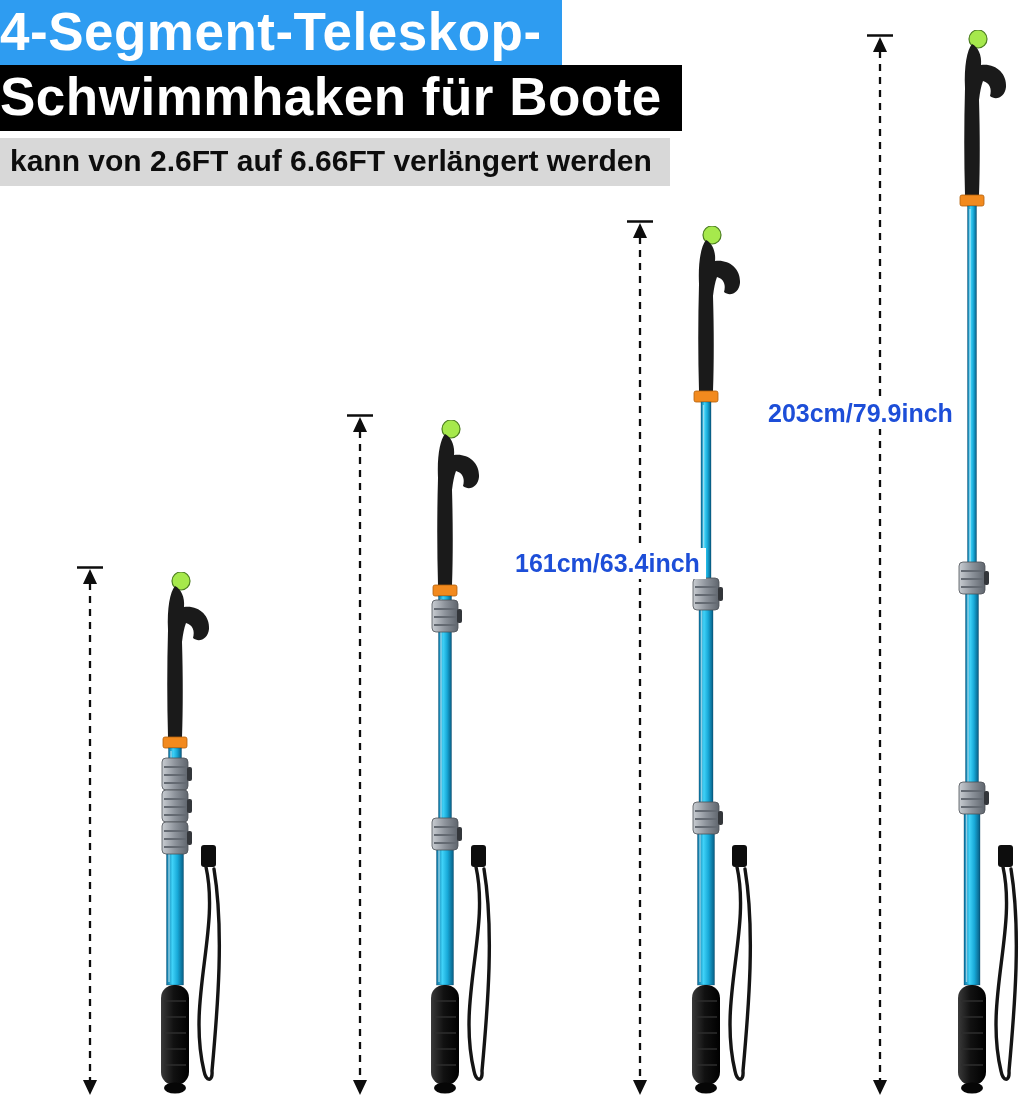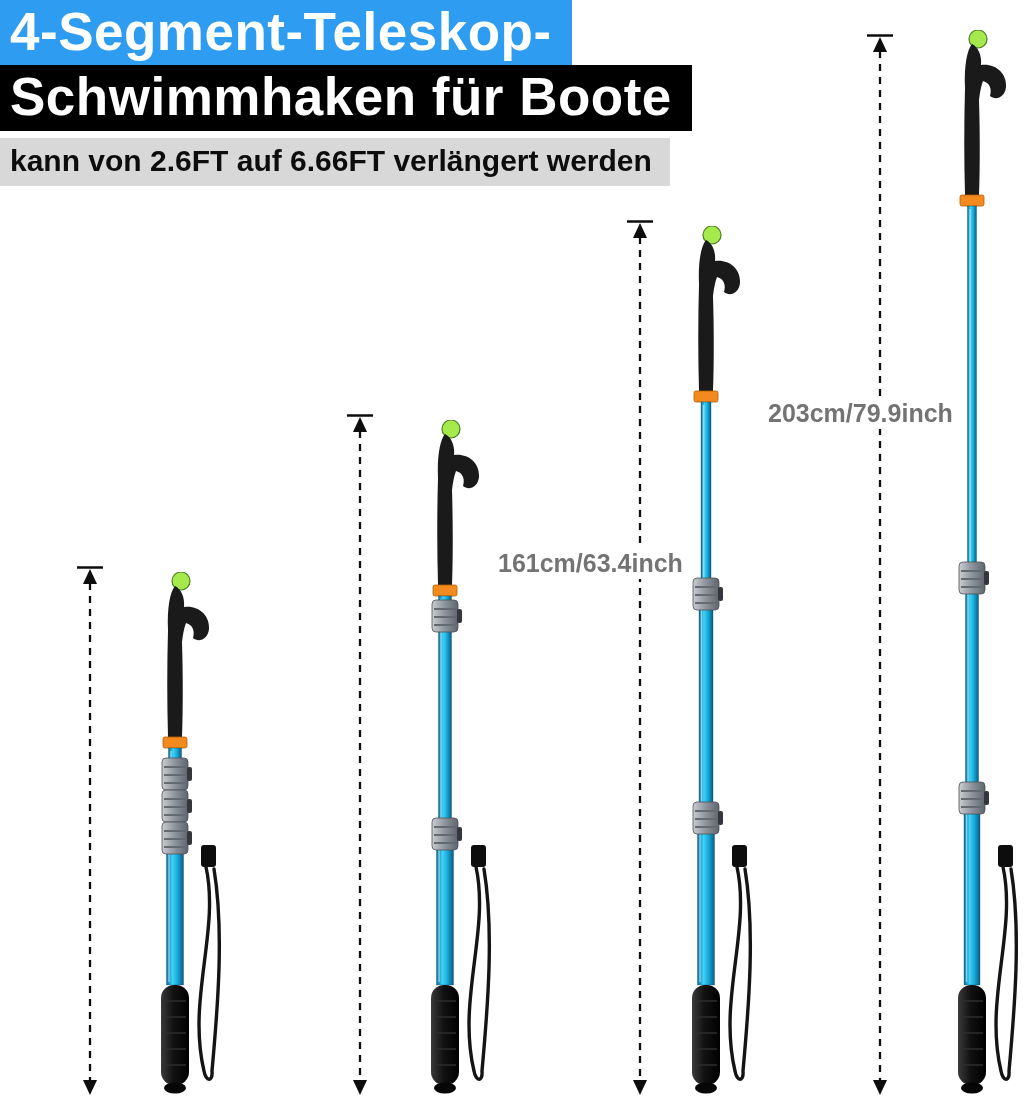--- a/index.html
+++ b/index.html
@@ -1,25 +1,25 @@
 <!DOCTYPE html>
 <html><head>
 <meta charset="utf-8">
 <style>
   html,body{margin:0;padding:0;background:#fff;}
   .page{position:relative;width:1024px;height:1103px;overflow:hidden;background:#fff;
         font-family:"Liberation Sans",sans-serif;}
   header{position:absolute;top:0;left:0;z-index:5;}
   .title-line{display:table;color:#fff;font-weight:bold;font-size:53px;line-height:1.16;
-              padding:1px 20px 3px 10px;letter-spacing:.5px;background:#2e9cf1;}
+              padding:1px 20px 3px 0;letter-spacing:.5px;background:#2e9cf1;}
   .subtitle-bar{display:table;color:#0d0d0d;font-weight:bold;font-size:30px;
                 padding:6px 18px 8px 10px;margin-top:7px;background:#d8d8d8;}
   .scene{position:absolute;left:0;top:0;width:1024px;height:1103px;}
   .scene svg{position:absolute;}
-  .measure-label{position:absolute;background:#fff;color:#737373;font-weight:bold;
+  .measure-label{position:absolute;background:#fff;color:#1d4ed8;font-weight:bold;
                  font-size:25px;padding:1px 6px;white-space:nowrap;z-index:4;}
 </style>
 </head>
 <body>
 
 <div class="page">
 
   <header>
     <div class="title-line" style="background: rgb(46, 156, 241);">4-Segment-Teleskop-</div>
     <div class="title-line" style="background: #000000;">Schwimmhaken für Boote</div>
@@ -145,21 +145,21 @@
         <line x1="39" y1="775" x2="61" y2="775" stroke="#2e2e2e" stroke-width="1.5"></line>
         <line x1="39" y1="791" x2="61" y2="791" stroke="#2e2e2e" stroke-width="1.5"></line>
         <line x1="39" y1="807" x2="61" y2="807" stroke="#2e2e2e" stroke-width="1.5"></line>
         <line x1="39" y1="823" x2="61" y2="823" stroke="#2e2e2e" stroke-width="1.5"></line>
         <line x1="39" y1="839" x2="61" y2="839" stroke="#2e2e2e" stroke-width="1.5"></line>
         <ellipse cx="50" cy="862" rx="11" ry="5.5" fill="#060606"></ellipse>
         <rect x="76" y="619" width="15" height="22" rx="3" fill="#0d0d0d"></rect>
         <path d="M81,641 C95,704 62,774 79,845
         C81,856 88,856 87,845 C93,779 99,704 89,643" fill="none" stroke="#141414" stroke-width="3.4" stroke-linecap="round"></path>
       </svg>
-      <div class="measure-label" style="left:492px;top:548px">161cm/63.4inch</div>
+      <div class="measure-label" style="left:509px;top:548px">161cm/63.4inch</div>
       <svg style="left:864px;top:34px" width="32" height="1064" viewBox="0 0 32 1064">
     <line x1="3" y1="1.5" x2="29" y2="1.5" stroke="#0d0d0d" stroke-width="2.5"></line>
     <polygon points="16,3 9,18 23,18" fill="#0d0d0d"></polygon>
     <line x1="16" y1="17" x2="16" y2="1047" stroke="#0d0d0d" stroke-width="2.3" stroke-dasharray="7,6"></line>
     <polygon points="16,1061 9,1046 23,1046" fill="#0d0d0d"></polygon>
   </svg>
       <svg style="left:922px;top:30px" width="120" height="1064" viewBox="0 0 120 1064">
         <circle cx="56" cy="9" r="9" fill="#a6e94c" stroke="#4c7f1f" stroke-width="1.2"></circle>
         <path d="M50,14 C56,17 60,25 59,35 C73,33 85,43 84,57 C83,67 74,71 68,66
         C70,59 68,53 61,51 C59,56 58,62 57,70 C58,104 58,136 57,165 L43,165

